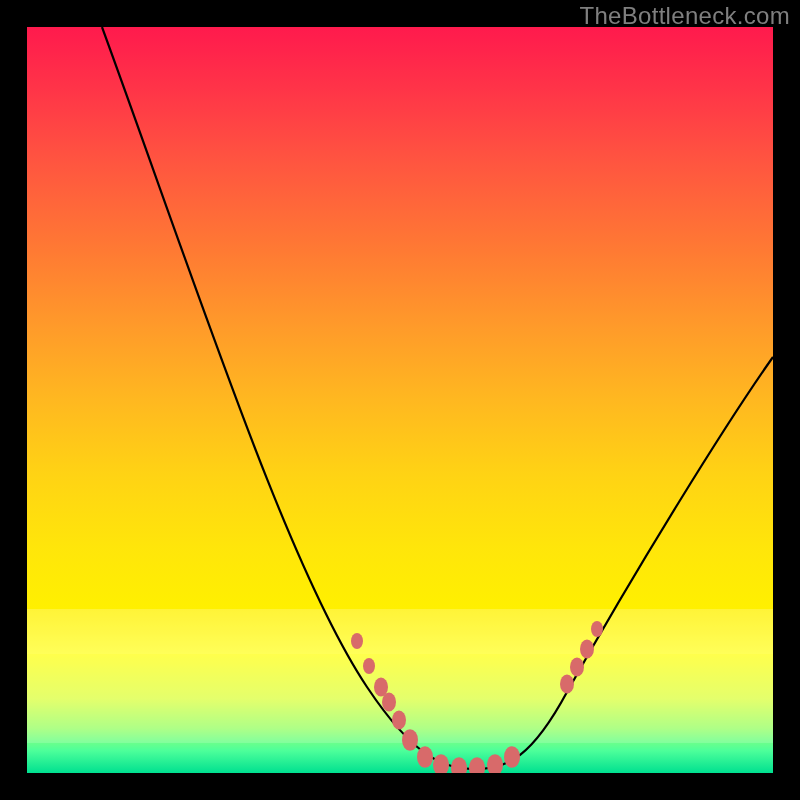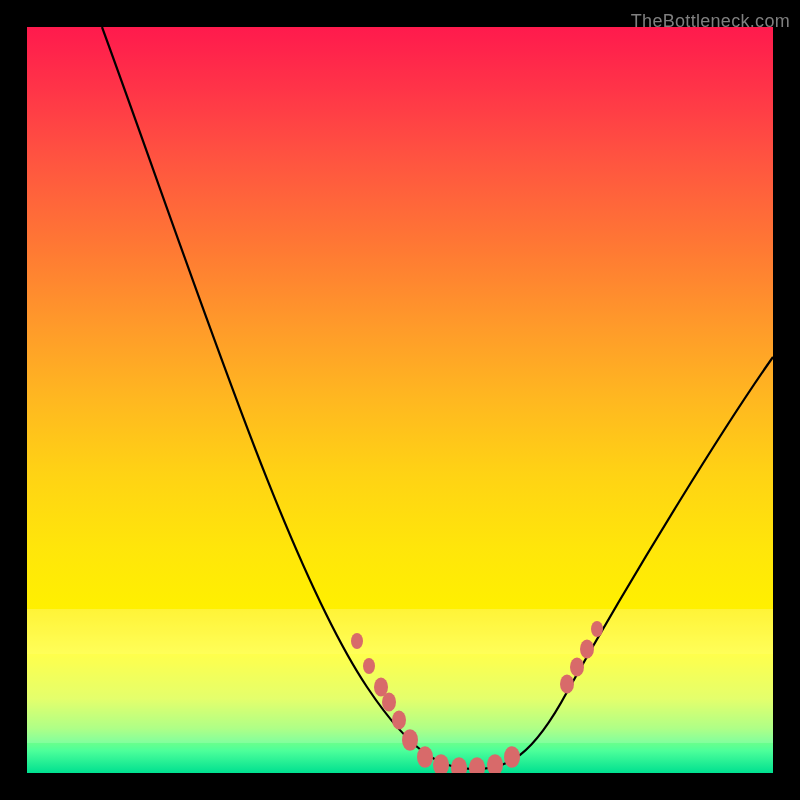--- a/index.html
+++ b/index.html
@@ -42,24 +42,24 @@
   }
   .pale-band2 {
     position: absolute;
     left: 0; right: 0;
     top: 84%;
     height: 12%;
     background: rgba(255,255,255,0.16);
   }
   .watermark {
     position: absolute;
-    top: 11px;
+    top: 2px;
     right: 10px;
     color: #7f7f7f;
-    font-size: 18px;
+    font-size: 24px;
     letter-spacing: 0.3px;
   }
   svg.plot {
     position: absolute;
     left: 0; top: 0;
     width: 746px;
     height: 746px;
   }
   .curve {
     fill: none;

